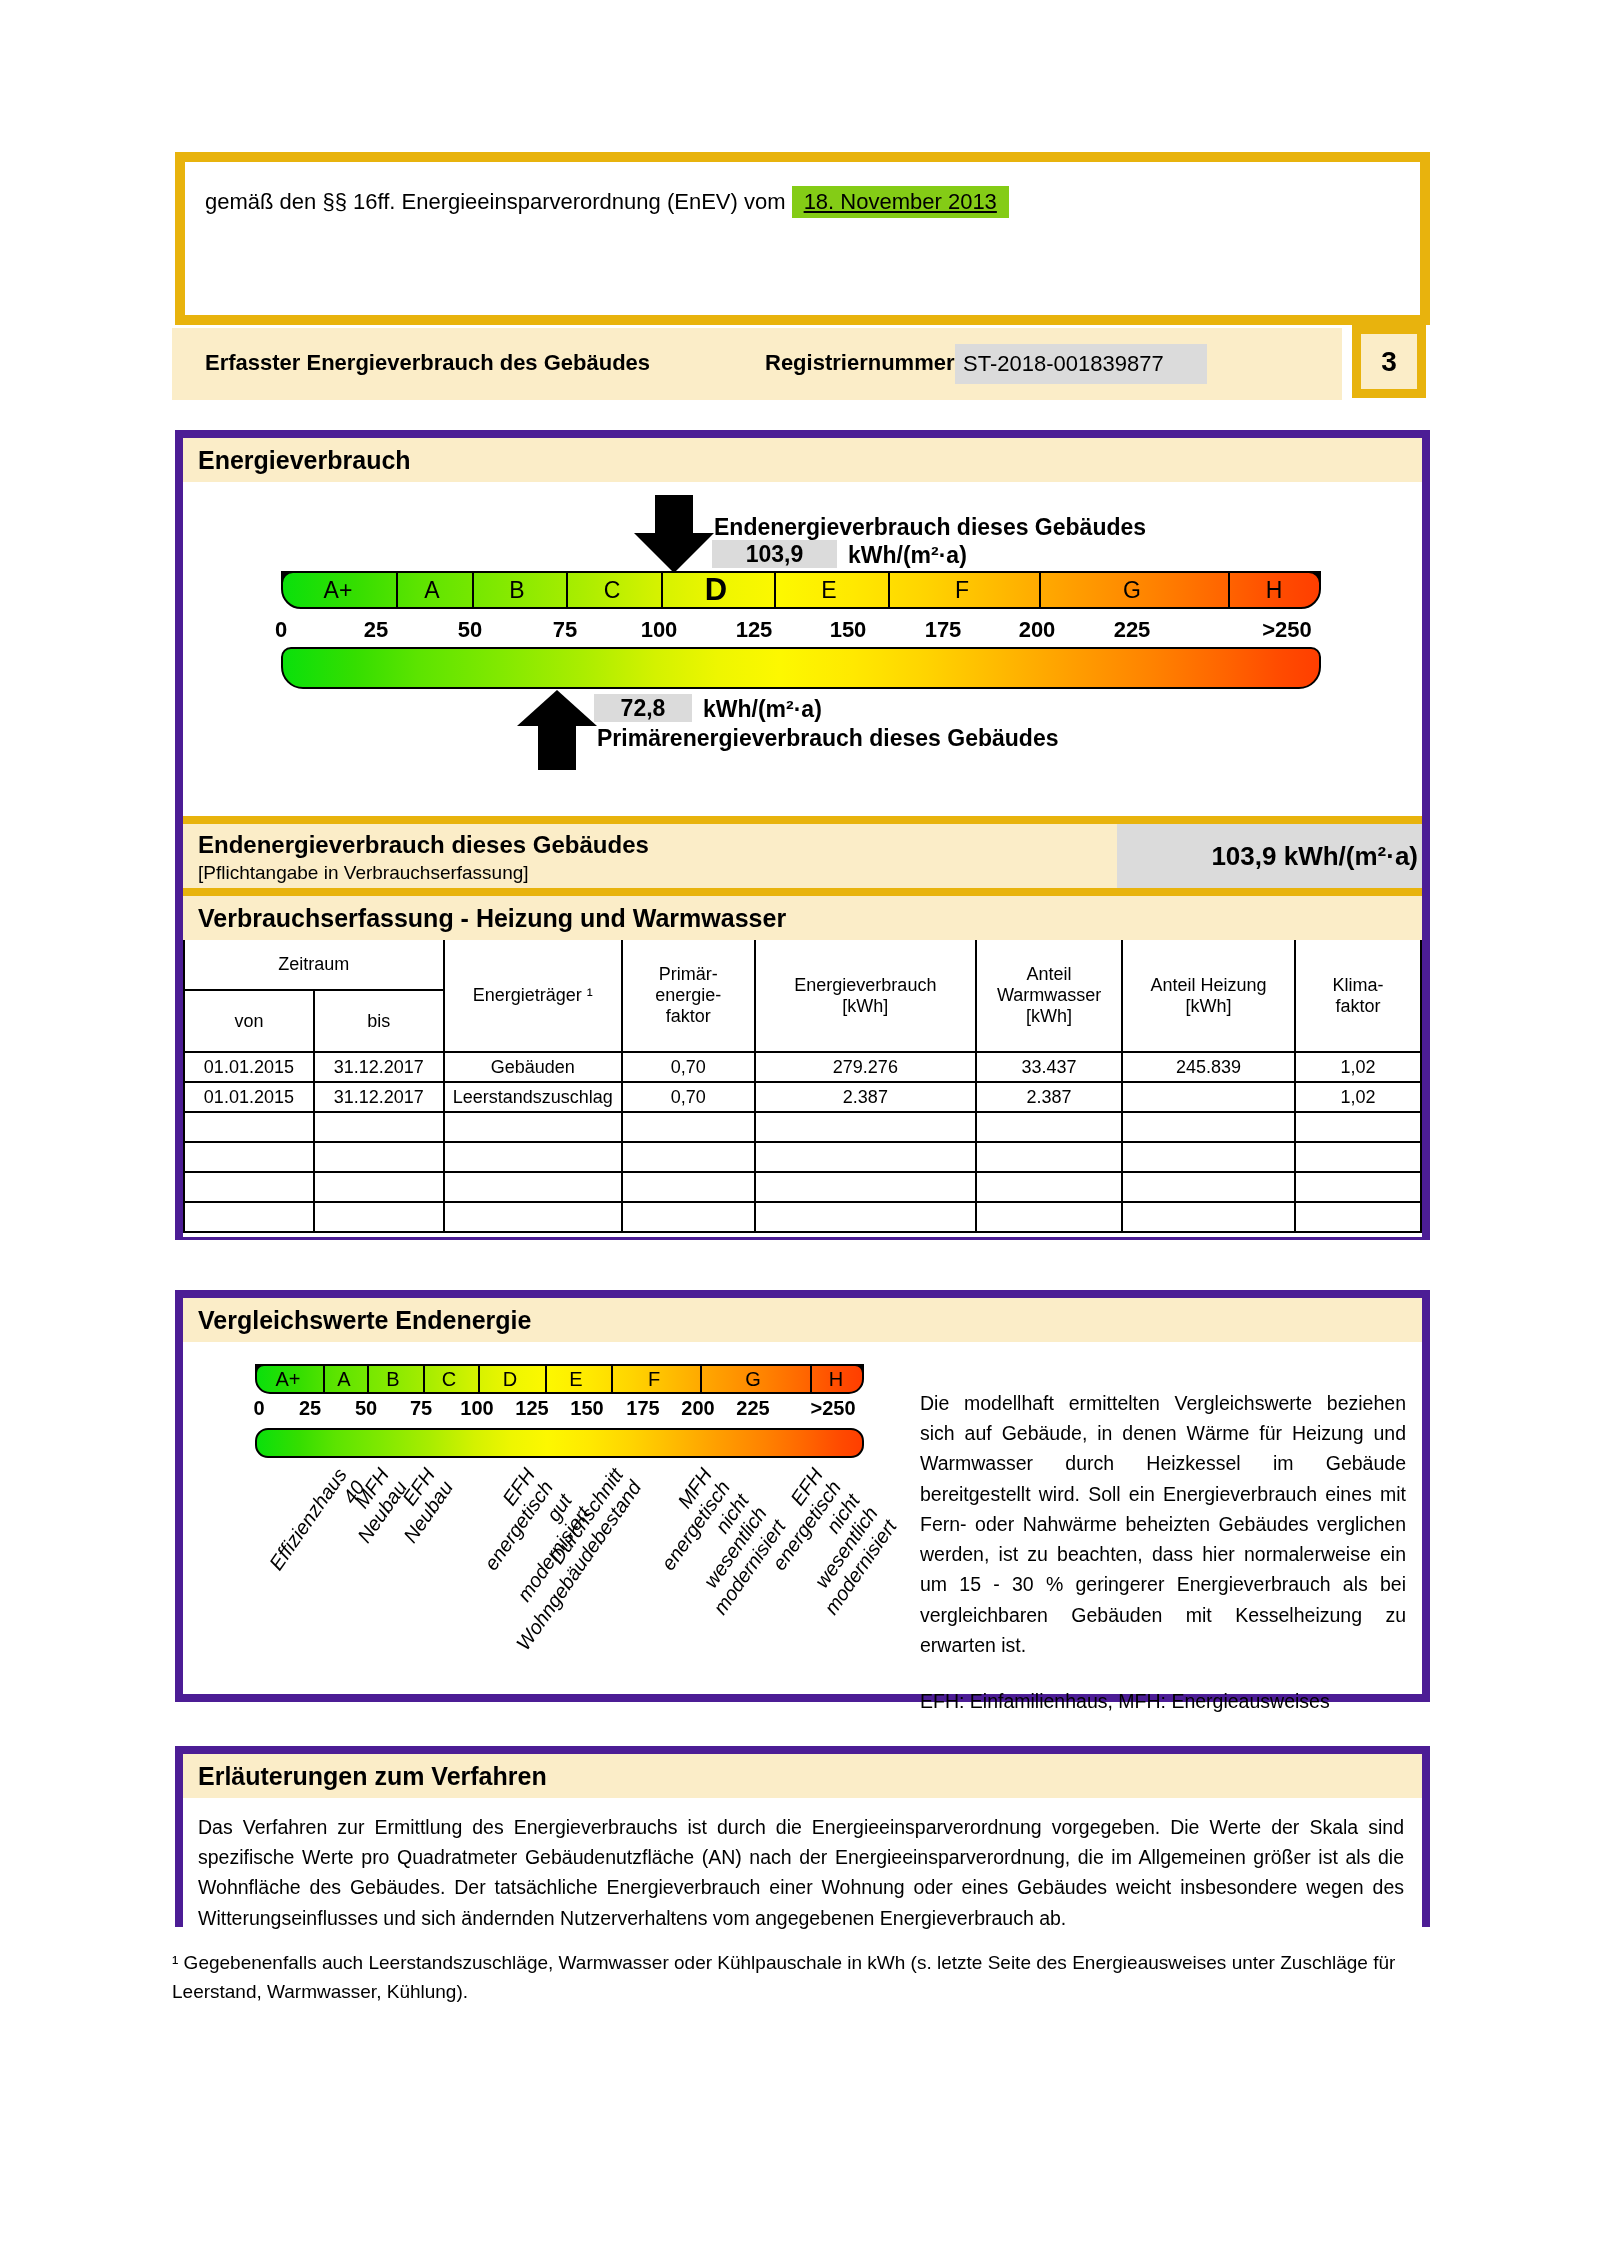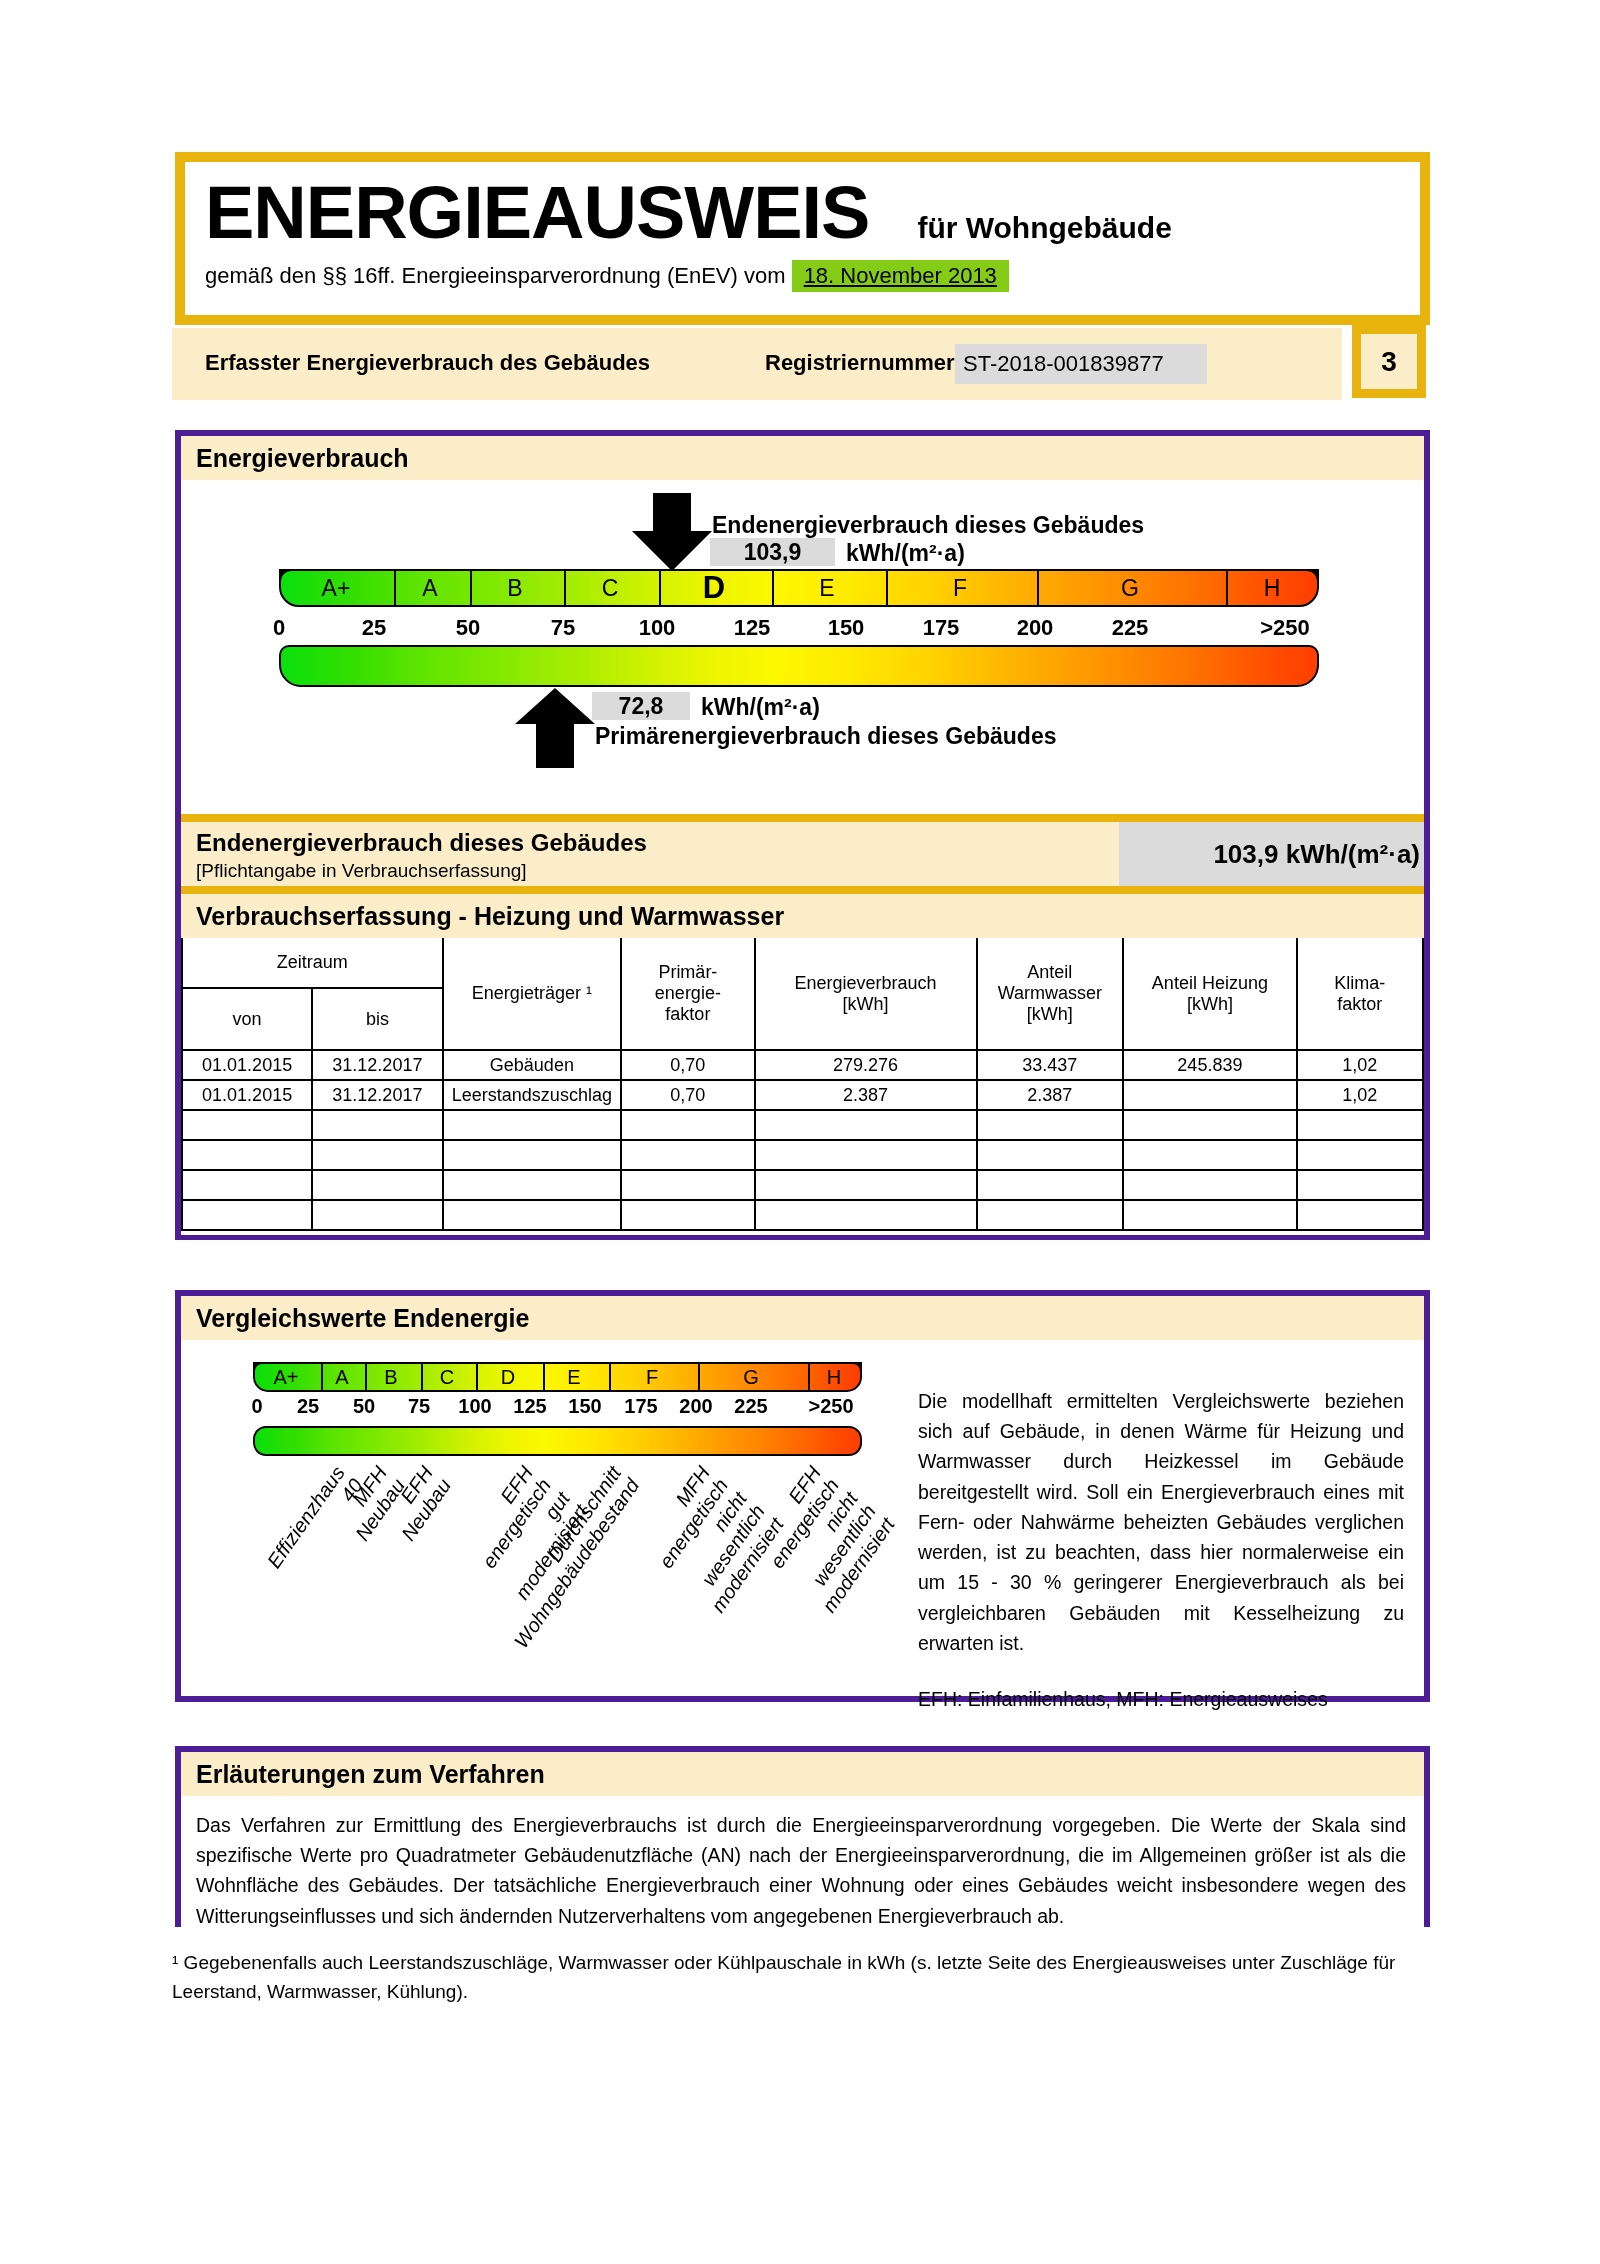--- a/index.html
+++ b/index.html
@@ -20,21 +20,21 @@
                background:#fbedc8; }
   .meta-band .lbl1 { position:absolute; left:33px; top:22px; font-size:22px; font-weight:bold; }
   .meta-band .lbl2 { position:absolute; left:593px; top:22px; font-size:22px; font-weight:bold; }
   .meta-band .regbox { position:absolute; left:783px; top:16px; width:252px; height:40px;
                background:#dbdbdb; font-size:22px; line-height:40px; padding-left:8px; }
   .page-box { position:absolute; left:1352px; top:325px; width:74px; height:73px;
               border:9px solid #e8b30d; background:#fbedc8; text-align:center;
               font-size:28px; font-weight:bold; line-height:55px; }
 
   
-  .frame { position:absolute; left:175px; border:6px solid #4c1d95; background:#fff; width:1255px; }
+  .frame { position:absolute; left:175px; border:8px solid #4c1d95; background:#fff; width:1255px; }
   .strip { background:#fbedc8; height:44px; font-size:25px; font-weight:bold;
            padding-left:15px; display:flex; align-items:center; }
   .divider { height:8px; background:#e8b30d; }
 
   
   .sec1 { position:relative; height:334px; background:#fff; }
   .bar-wrap { position:absolute; }
   .bar-black { position:absolute; left:0; right:0; top:0; height:18px; background:#000; }
   .bandbar { position:absolute; inset:0; border:2px solid #000;
              border-radius:12px 12px 20px 20px;
@@ -91,24 +91,20 @@
   
   .sec4 { background:#fff; padding:14px 18px 0 15px; }
   .sec4 p { font-size:19.5px; line-height:1.55; text-align:justify; }
   .footnote { position:absolute; left:172px; top:1948px; width:1260px;
               font-size:19px; line-height:1.55; }
 </style>
 </head>
 <body>
 
 <div class="header-box">
-  <div class="title-row">
-    <span class="main-title">ENERGIEAUSWEIS</span>
-    <span class="sub-title">für Wohngebäude</span>
-  </div>
   <div class="law-row">
     <span>gemäß den §§ 16ff. Energieeinsparverordnung (EnEV) vom</span>
     <span class="gray-chip">18. November 2013</span>
   </div>
 </div>
 
 <div class="meta-band">
   <span class="lbl1">Erfasster Energieverbrauch des Gebäudes</span>
   <span class="lbl2">Registriernummer</span>
   <span class="regbox">ST-2018-001839877</span>

